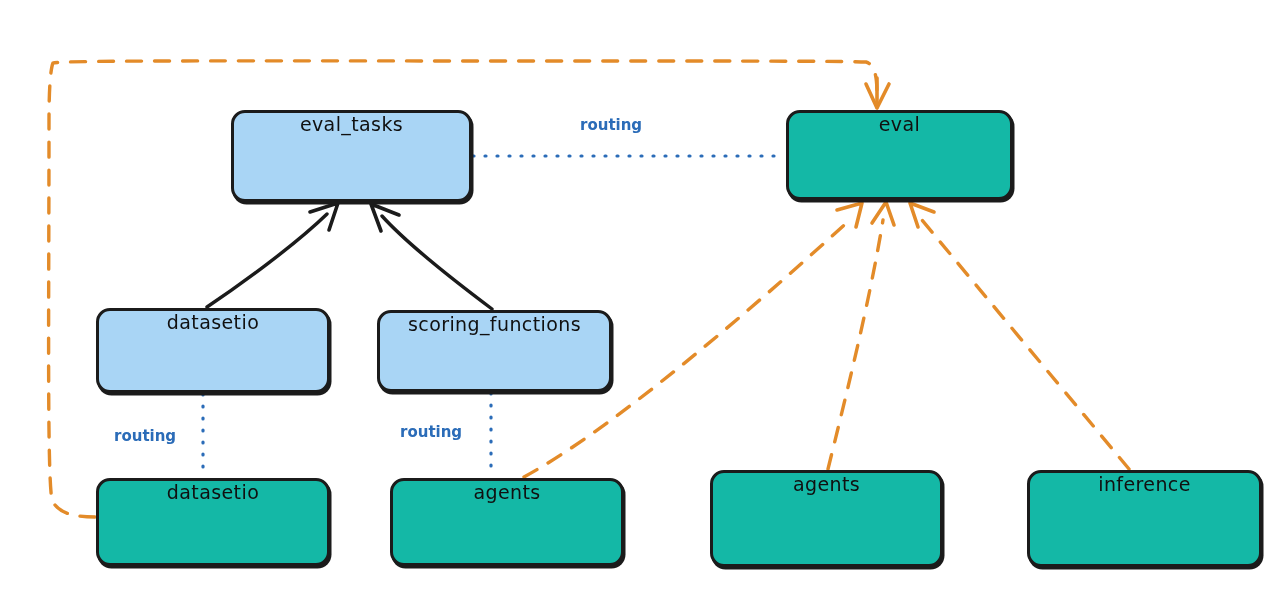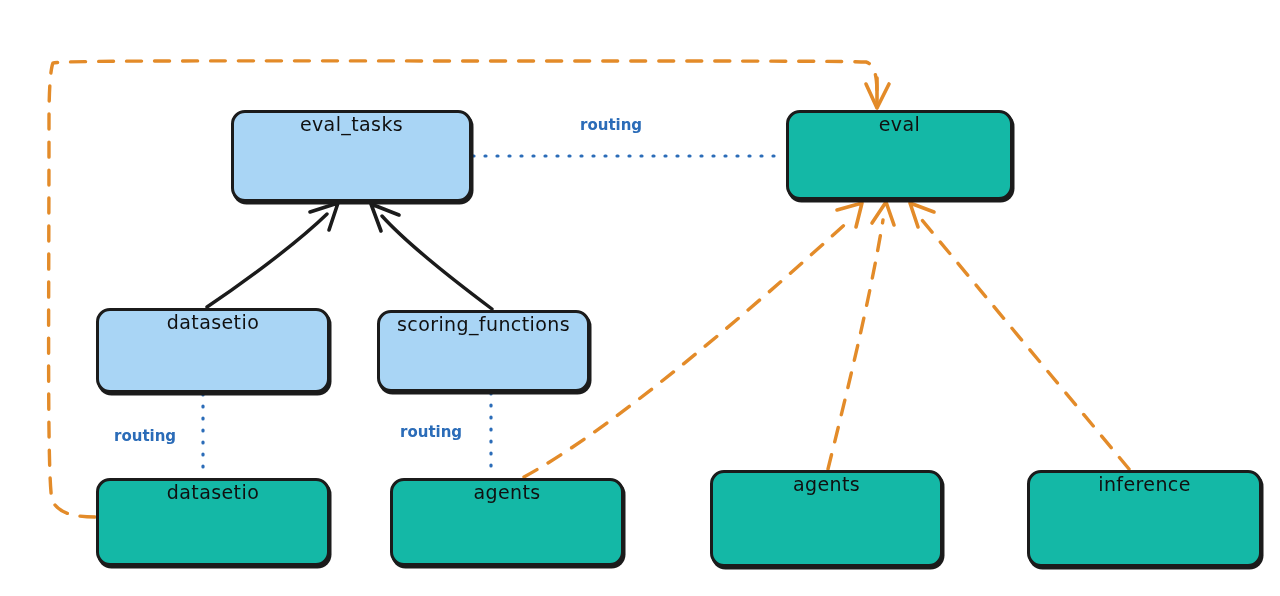--- a/index.html
+++ b/index.html
@@ -114,21 +114,21 @@
   </div>
 
   <div class="node green" style="left:786px; top:110px; width:227px; height:90px;">
     <span class="node-label">eval</span>
   </div>
 
   <div class="node blue" style="left:96px; top:308px; width:234px; height:85px;">
     <span class="node-label">datasetio</span>
   </div>
 
-  <div class="node blue" style="left:377px; top:310px; width:213px; height:82px;">
+  <div class="node blue" style="left:377px; top:310px; width:235px; height:82px;">
     <span class="node-label">scoring_functions</span>
   </div>
 
   <div class="node green" style="left:96px; top:478px; width:234px; height:88px;">
     <span class="node-label">datasetio</span>
   </div>
 
   <div class="node green" style="left:390px; top:478px; width:234px; height:88px;">
     <span class="node-label">agents</span>
   </div>

